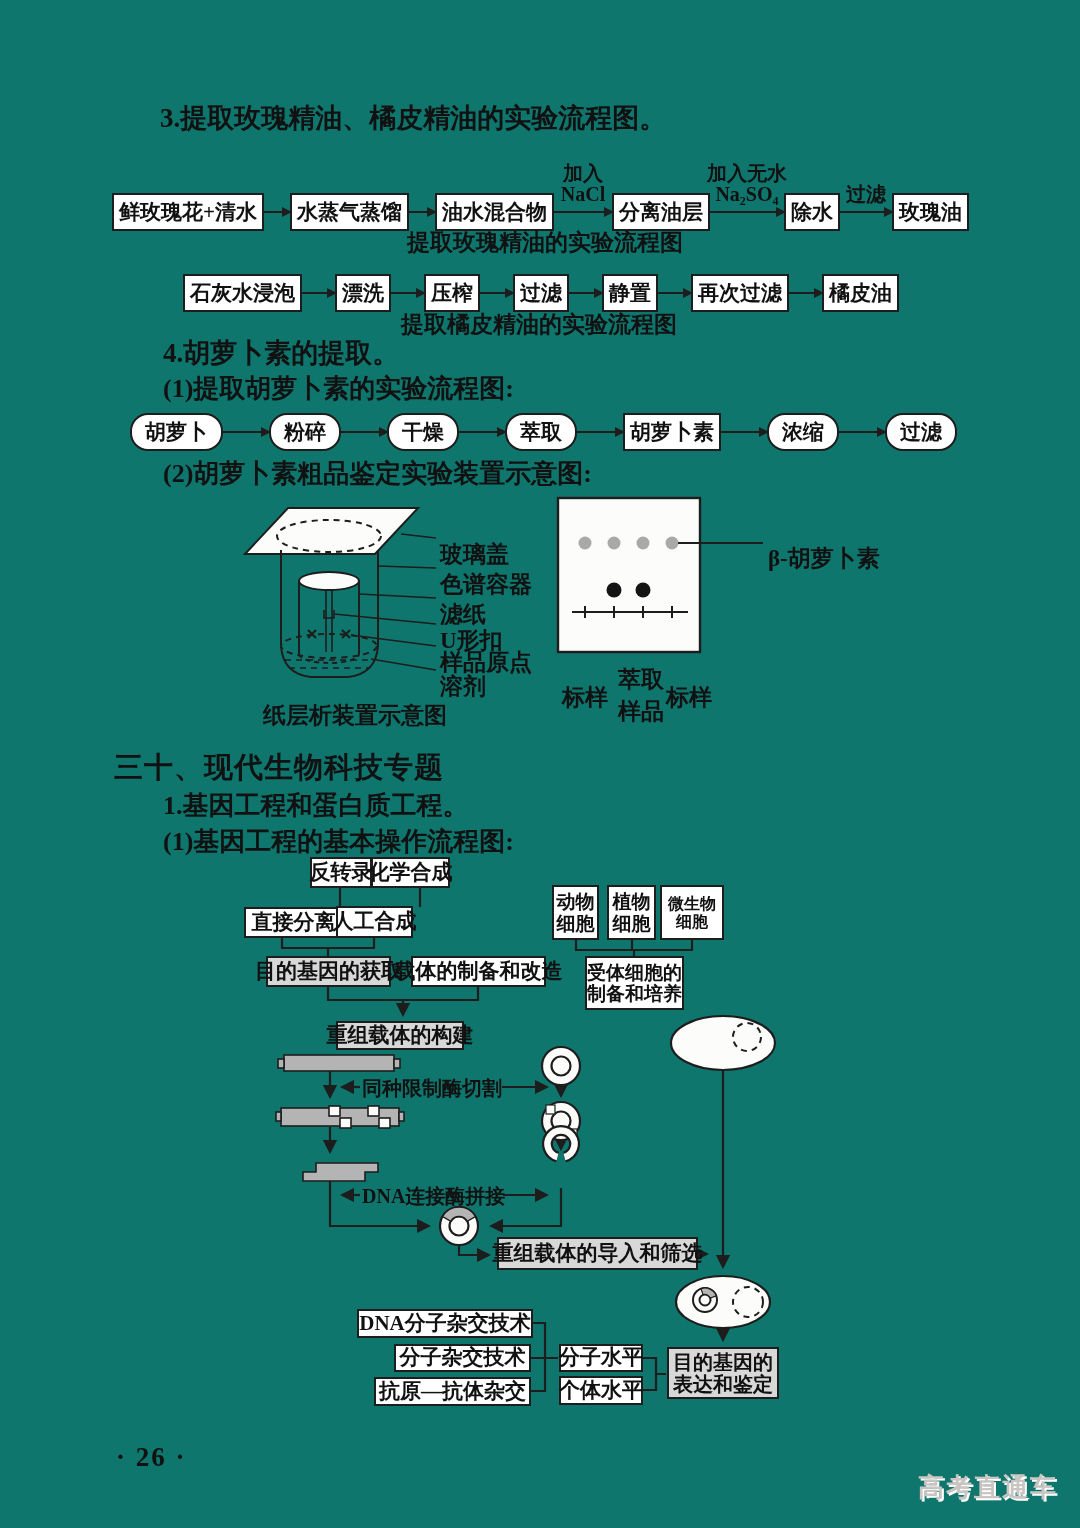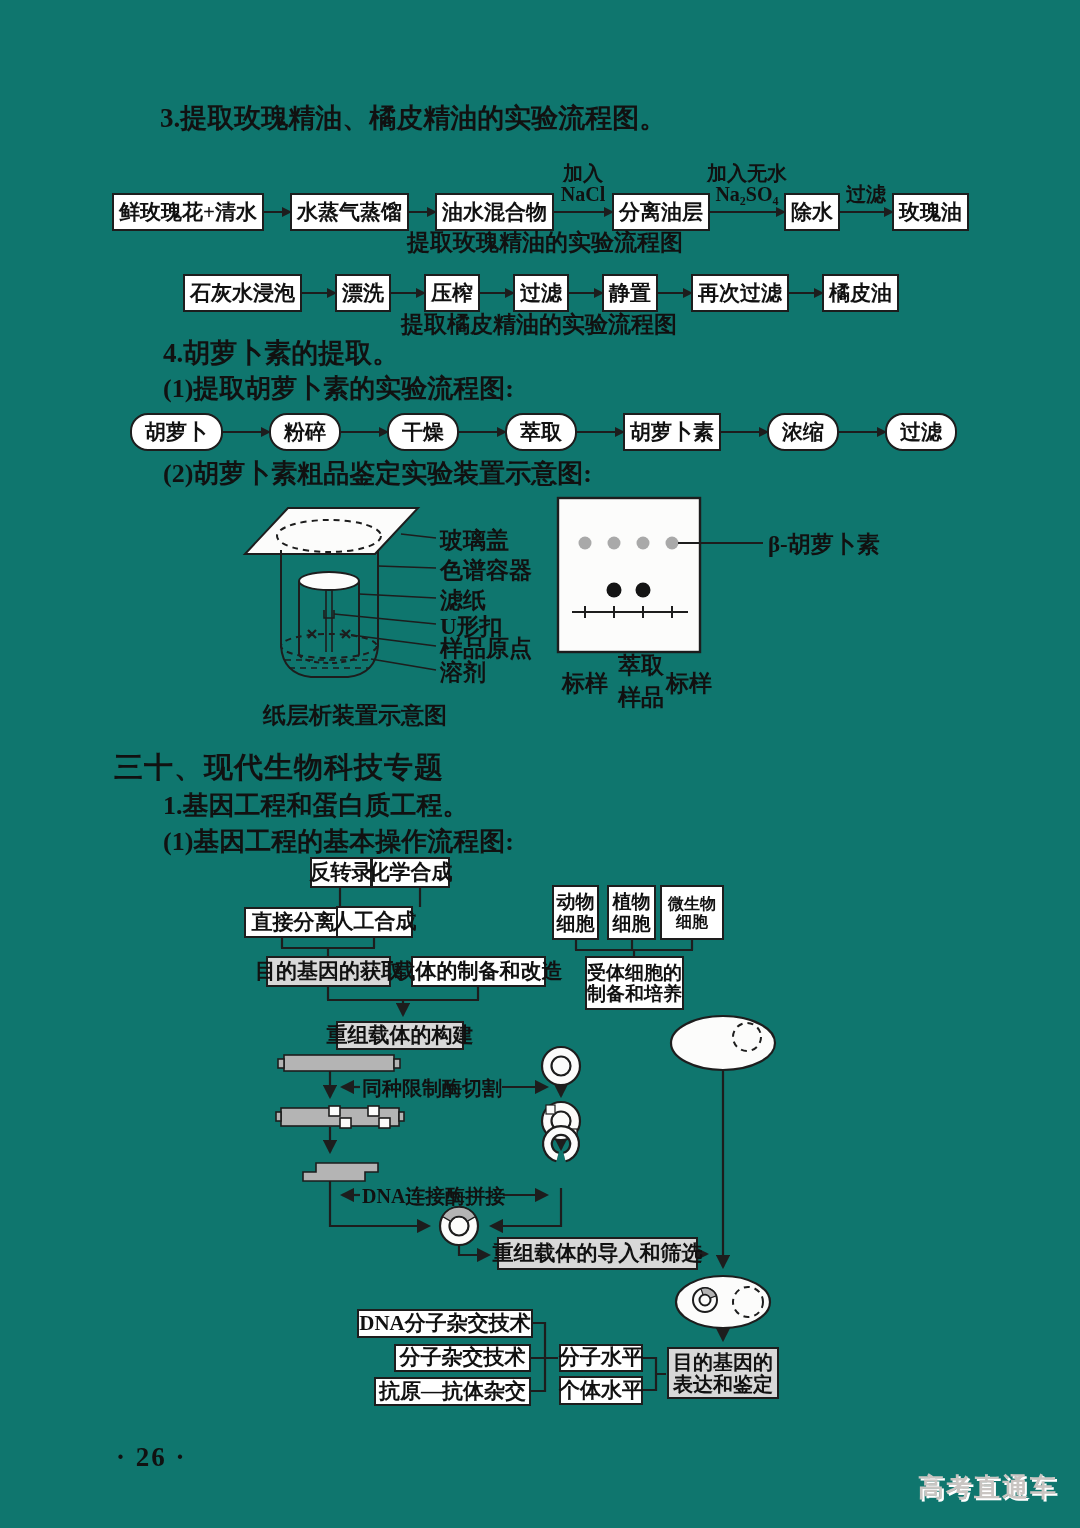--- a/index.html
+++ b/index.html
@@ -21,21 +21,21 @@
         font:700 20px "Liberation Serif",serif;line-height:21px;white-space:nowrap;}
   .cap{position:absolute;text-align:center;font:700 23px "Liberation Serif",serif;white-space:nowrap;}
   
   .gbox{position:absolute;border:2px solid #1d1d1d;background:#fff;font:700 21px "Liberation Serif",serif;
         display:flex;align-items:center;justify-content:center;text-align:center;white-space:nowrap;
         box-sizing:border-box;z-index:2;line-height:1.12;}
   .gbox.shade{background:#d8d8d8;}
   .gbox.two{flex-direction:column;}
   .glab{position:absolute;font:700 20px "Liberation Serif",serif;white-space:nowrap;z-index:2;}
   
-  .dlab{position:absolute;font:700 23px "Liberation Serif",serif;white-space:nowrap;}
+  .dlab{position:absolute;font:700 23px "Liberation Serif",serif;white-space:nowrap;margin-top:14px;}
   .lane{position:absolute;font:700 23px "Liberation Serif",serif;width:18px;text-align:center;}
   svg{position:absolute;z-index:1;}
   .pnum{position:absolute;font:700 27px "Liberation Serif",serif;letter-spacing:2px;}
   .wm{position:absolute;font:600 26px "Liberation Sans",sans-serif;color:#c9c5c2;
       text-shadow:2px 2px 0 #ffffff;letter-spacing:2px;}
 </style>
 </head>
 <body>
 
 <div class="page">

